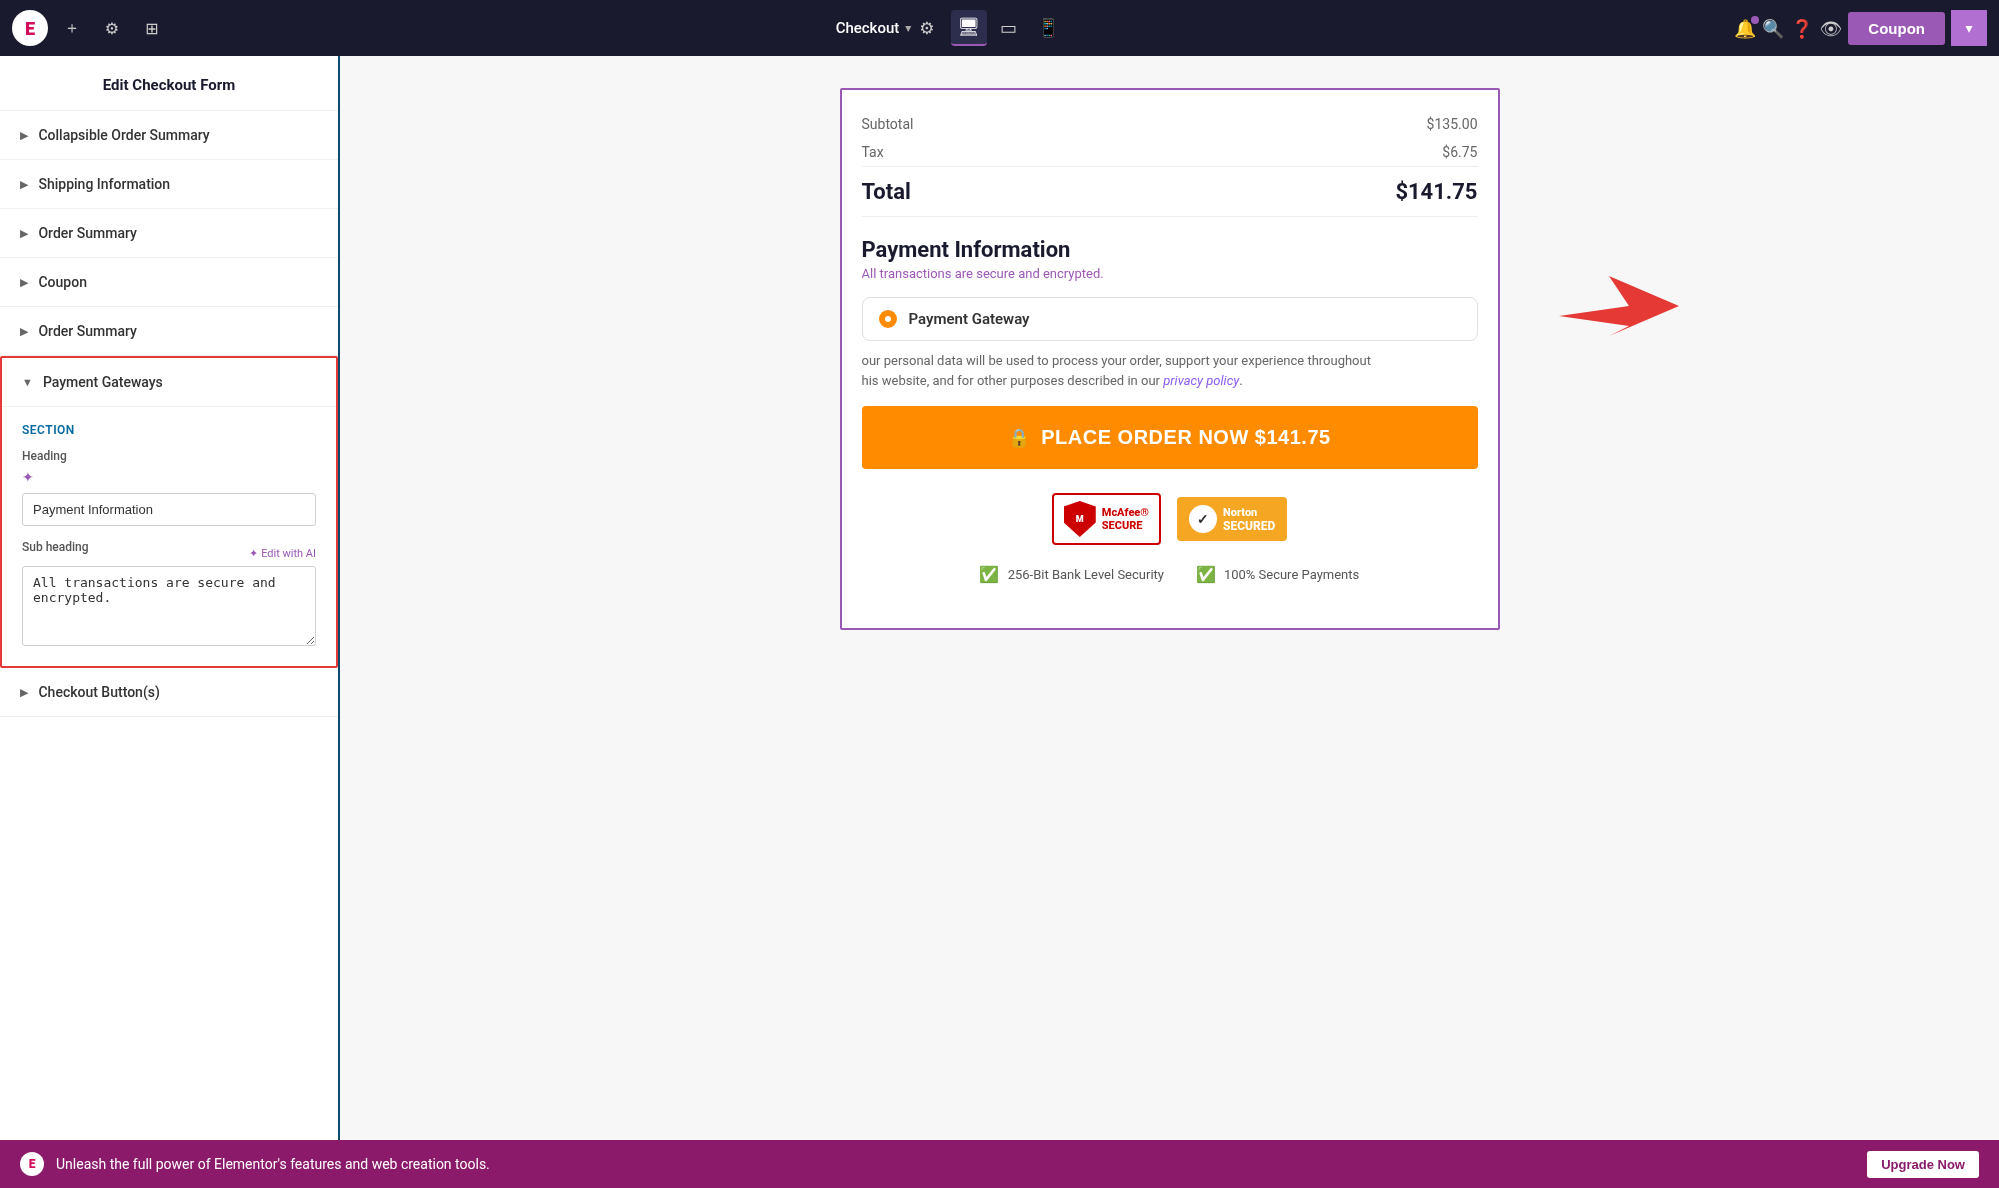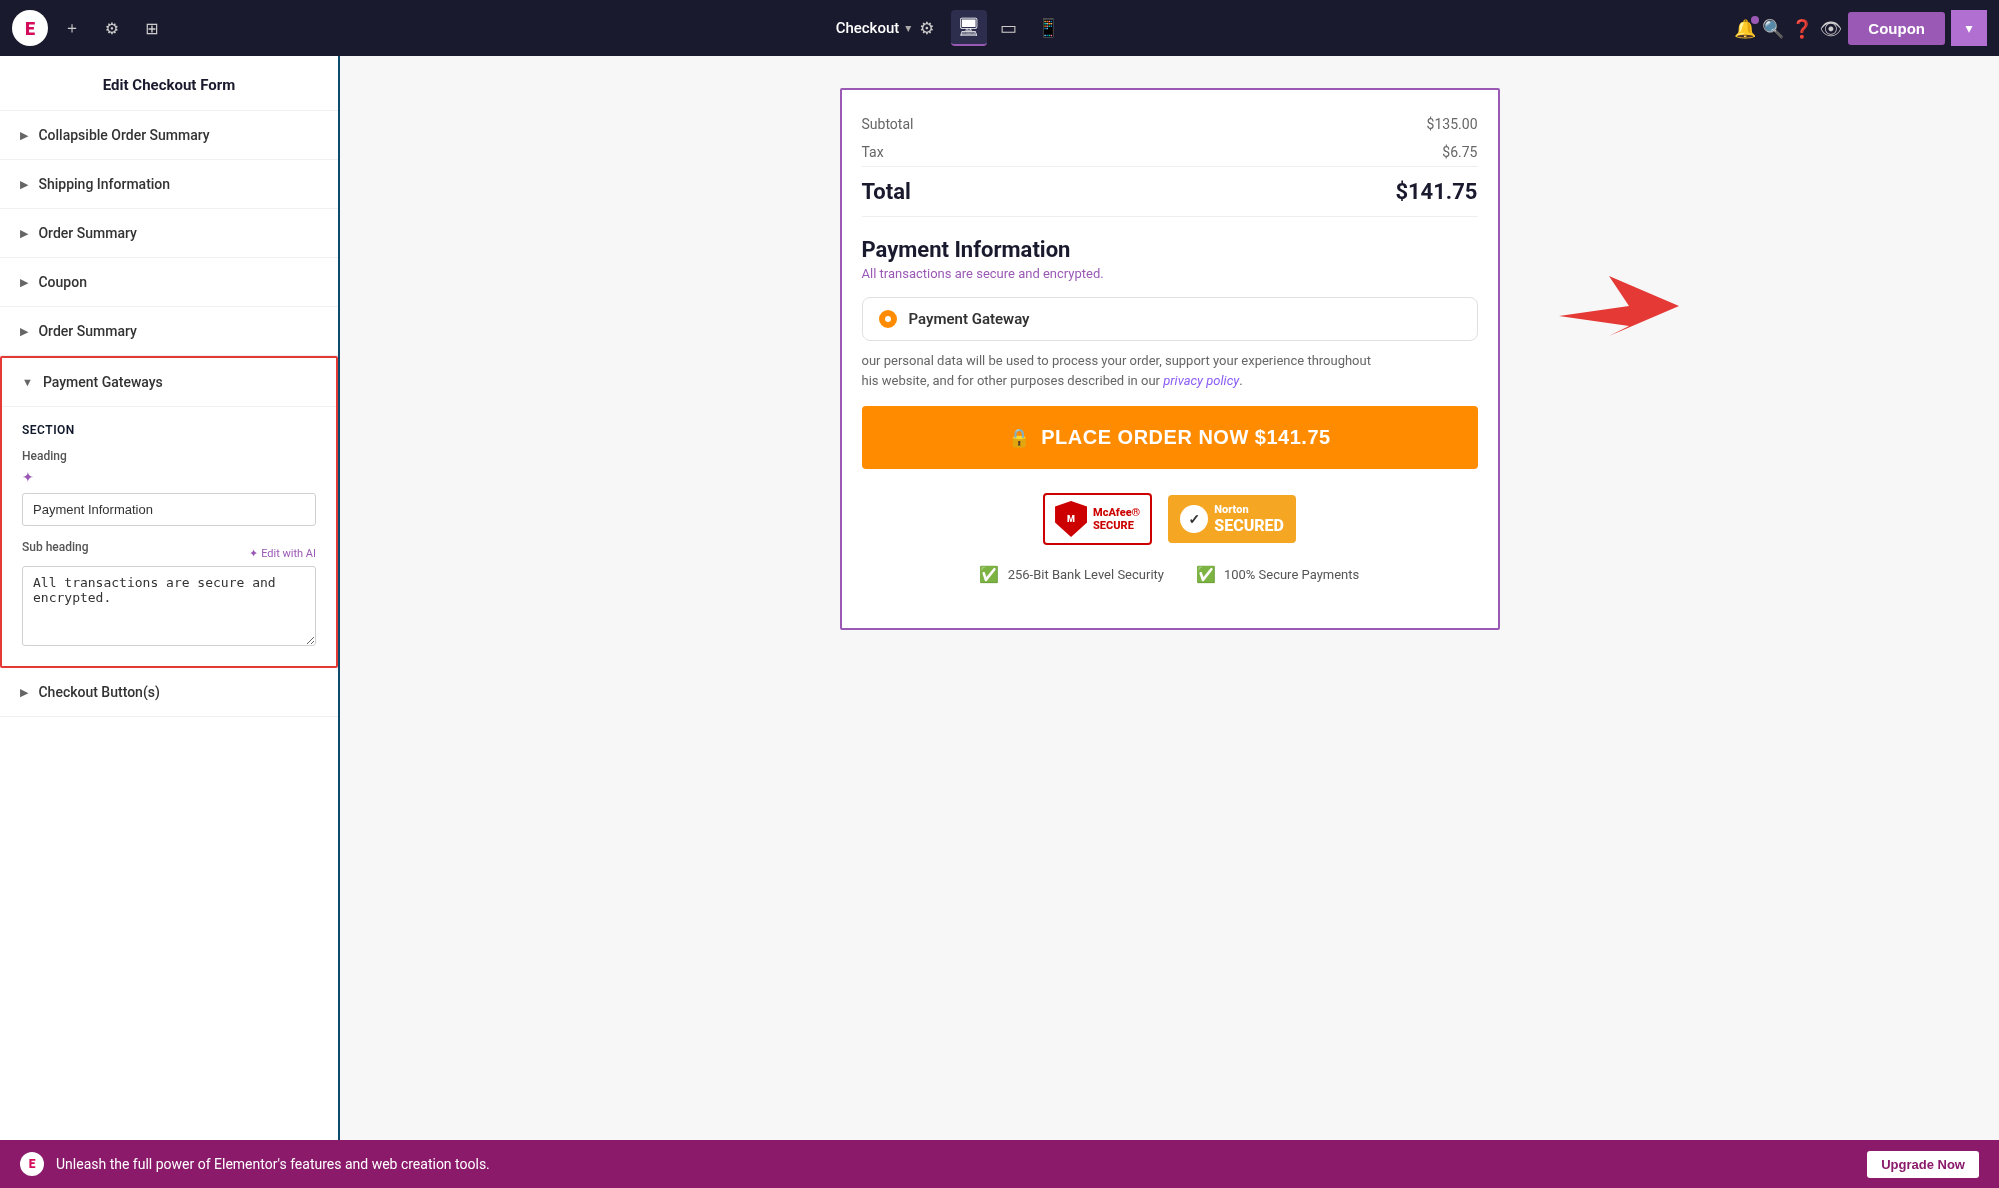--- a/index.html
+++ b/index.html
@@ -77,21 +77,21 @@
       border: 2px solid #e53935; border-radius: 2px; margin: 0;
     }
     .payment-gateways-header {
       display: flex; align-items: center; gap: 10px;
       padding: 16px 20px; cursor: pointer; color: #333; font-size: 14px; font-weight: 500;
       border-bottom: 1px solid #f0f0f0;
     }
     .payment-gateways-header .chevron-down { color: #666; font-size: 11px; }
     .payment-gateways-content { padding: 16px 20px; }
     .section-label {
-      font-size: 12px; color: #0f172a; font-weight: 600; text-transform: uppercase;
+      font-size: 12px; color: #0369a1; font-weight: 600; text-transform: uppercase;
       letter-spacing: 0.5px; margin-bottom: 12px;
     }
     .field-label {
       font-size: 12px; color: #555; font-weight: 500; margin-bottom: 6px;
     }
     .move-icon { color: #9b59b6; font-size: 14px; cursor: grab; margin-bottom: 8px; }
     .field-input {
       width: 100%; border: 1px solid #d0d0d0; border-radius: 3px;
       padding: 8px 10px; font-size: 13px; color: #333; background: #fff;
       outline: none;
@@ -355,21 +355,21 @@
             </div>
             <div>
               <div style="font-size:11px;font-weight:800;color:#cc0000;">McAfee®</div>
               <div style="font-size:11px;font-weight:800;color:#cc0000;">SECURE</div>
             </div>
           </div>
           <div class="norton-badge">
             <div class="norton-check">✓</div>
             <div>
               <div style="font-size:11px;font-weight:800;color:#fff;">Norton</div>
-              <div style="font-size:16px;font-weight:800;color:#fff;">SECURED</div>
+              <div style="font-size:12px;font-weight:800;color:#fff;">SECURED</div>
             </div>
           </div>
         </div>
 
         <div class="security-features">
           <div class="security-feature">
             <span class="green-check">✅</span>
             <span>256-Bit Bank Level Security</span>
           </div>
           <div class="security-feature">

